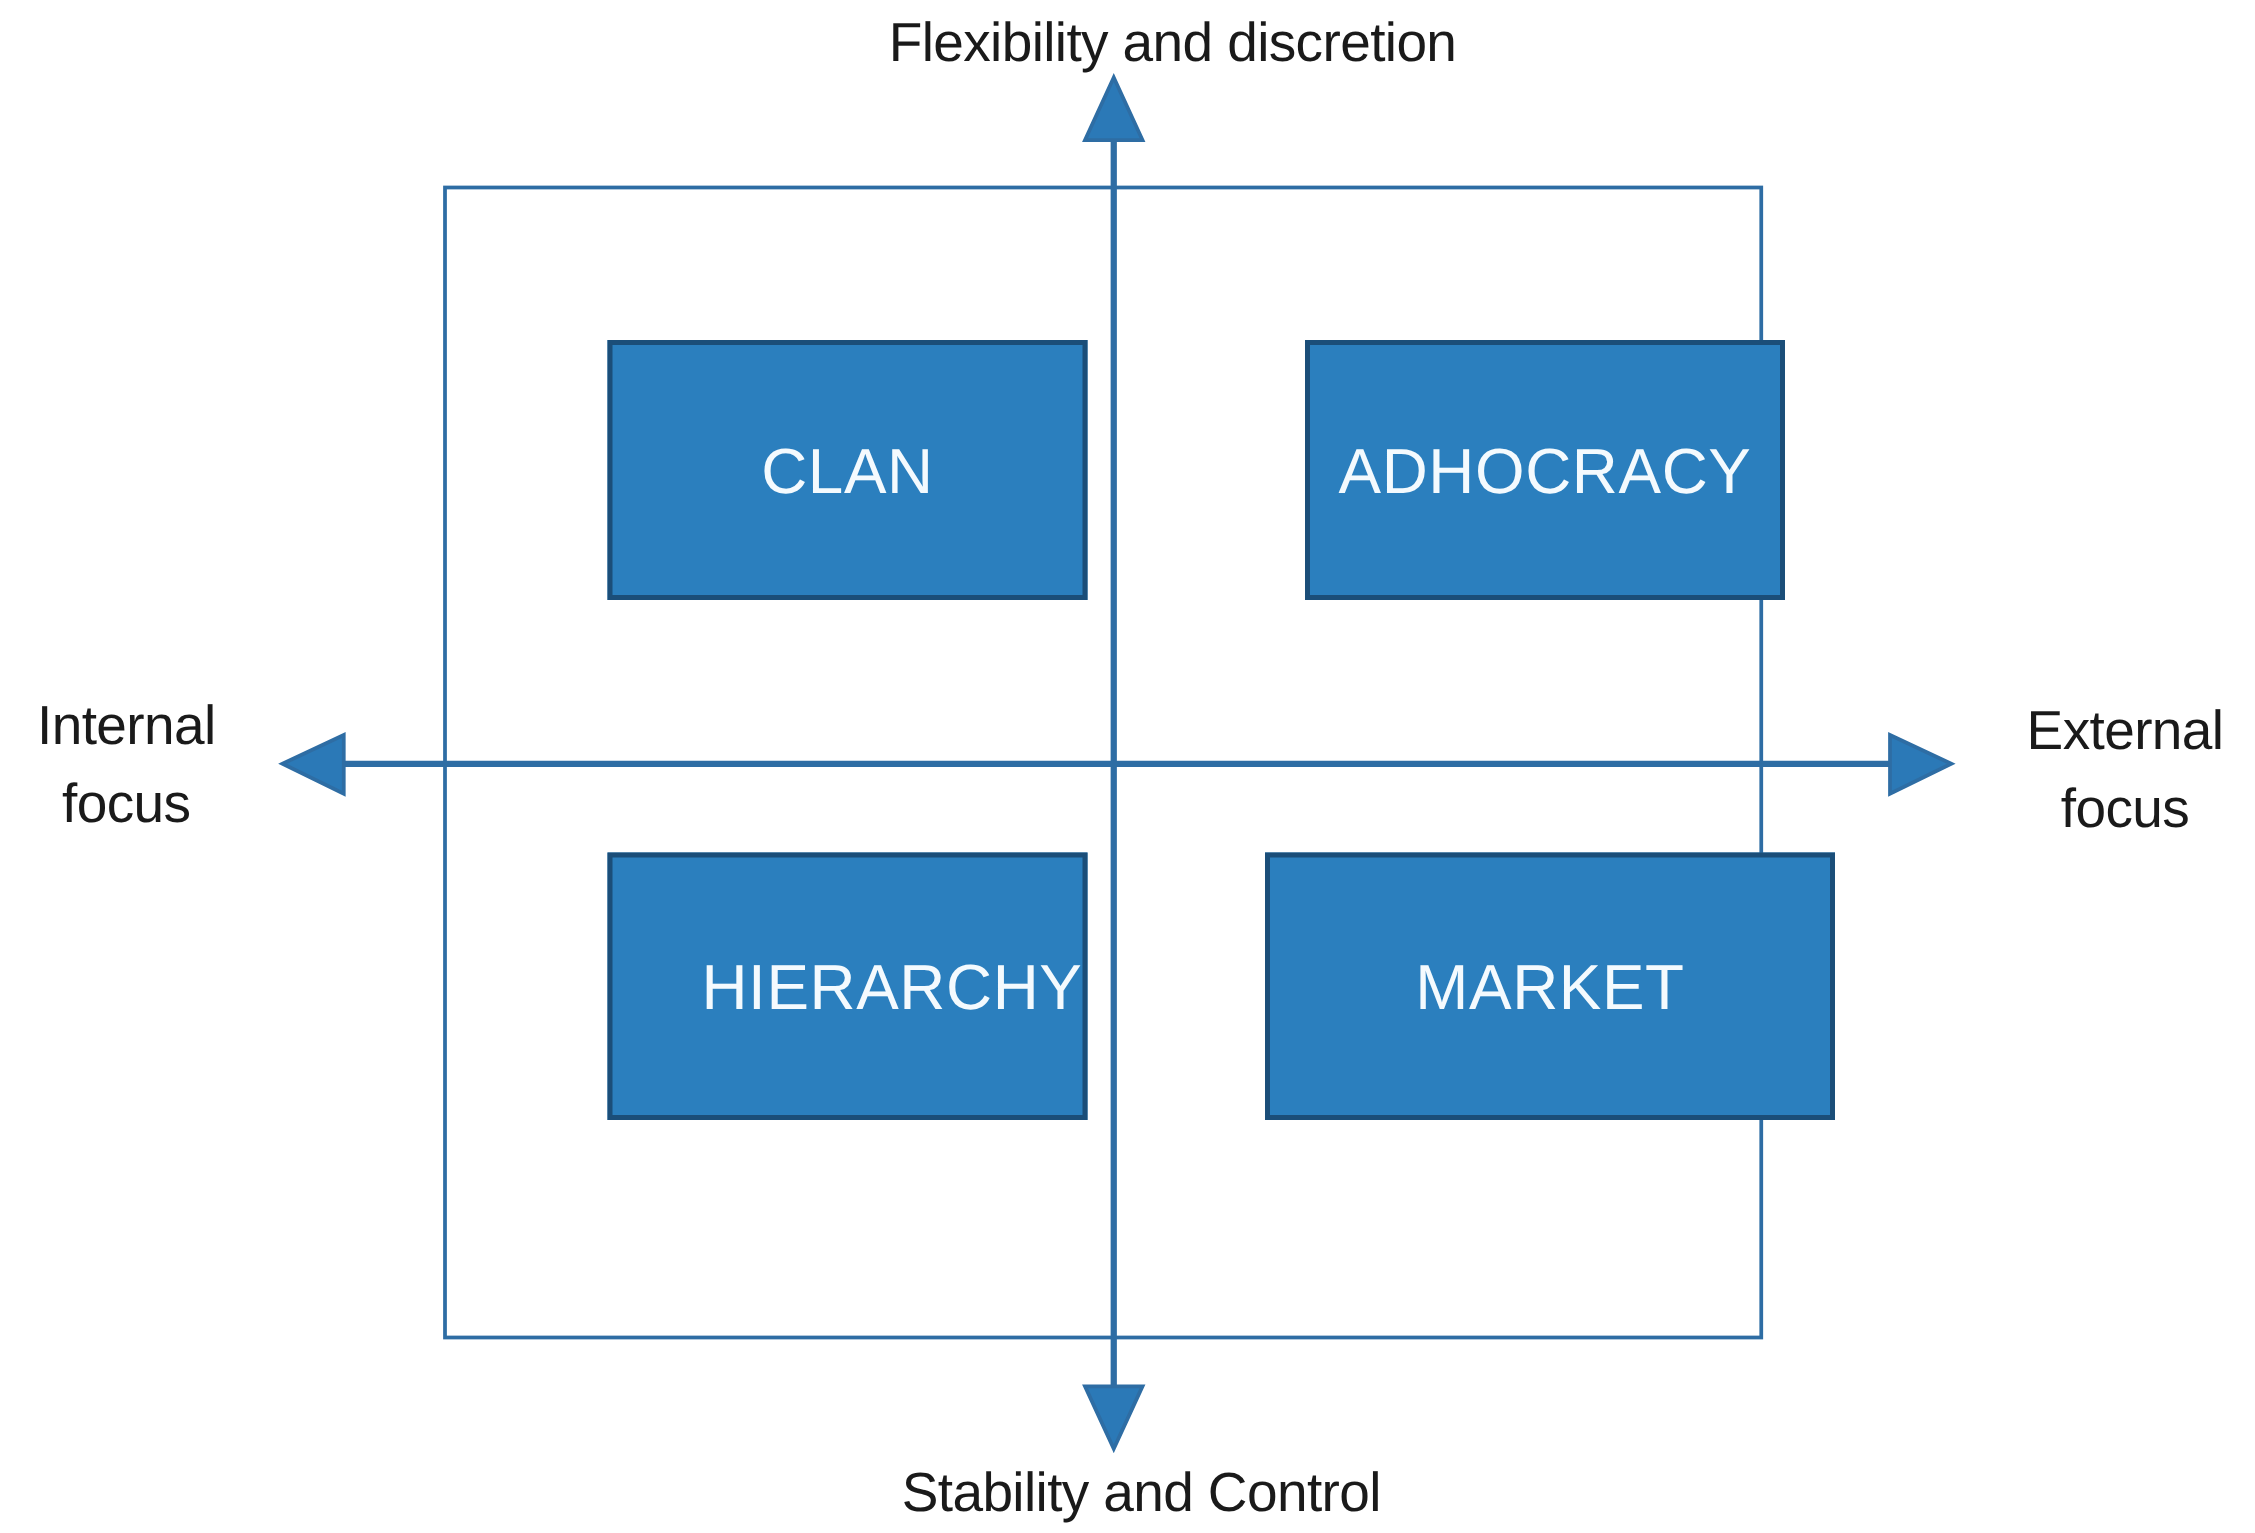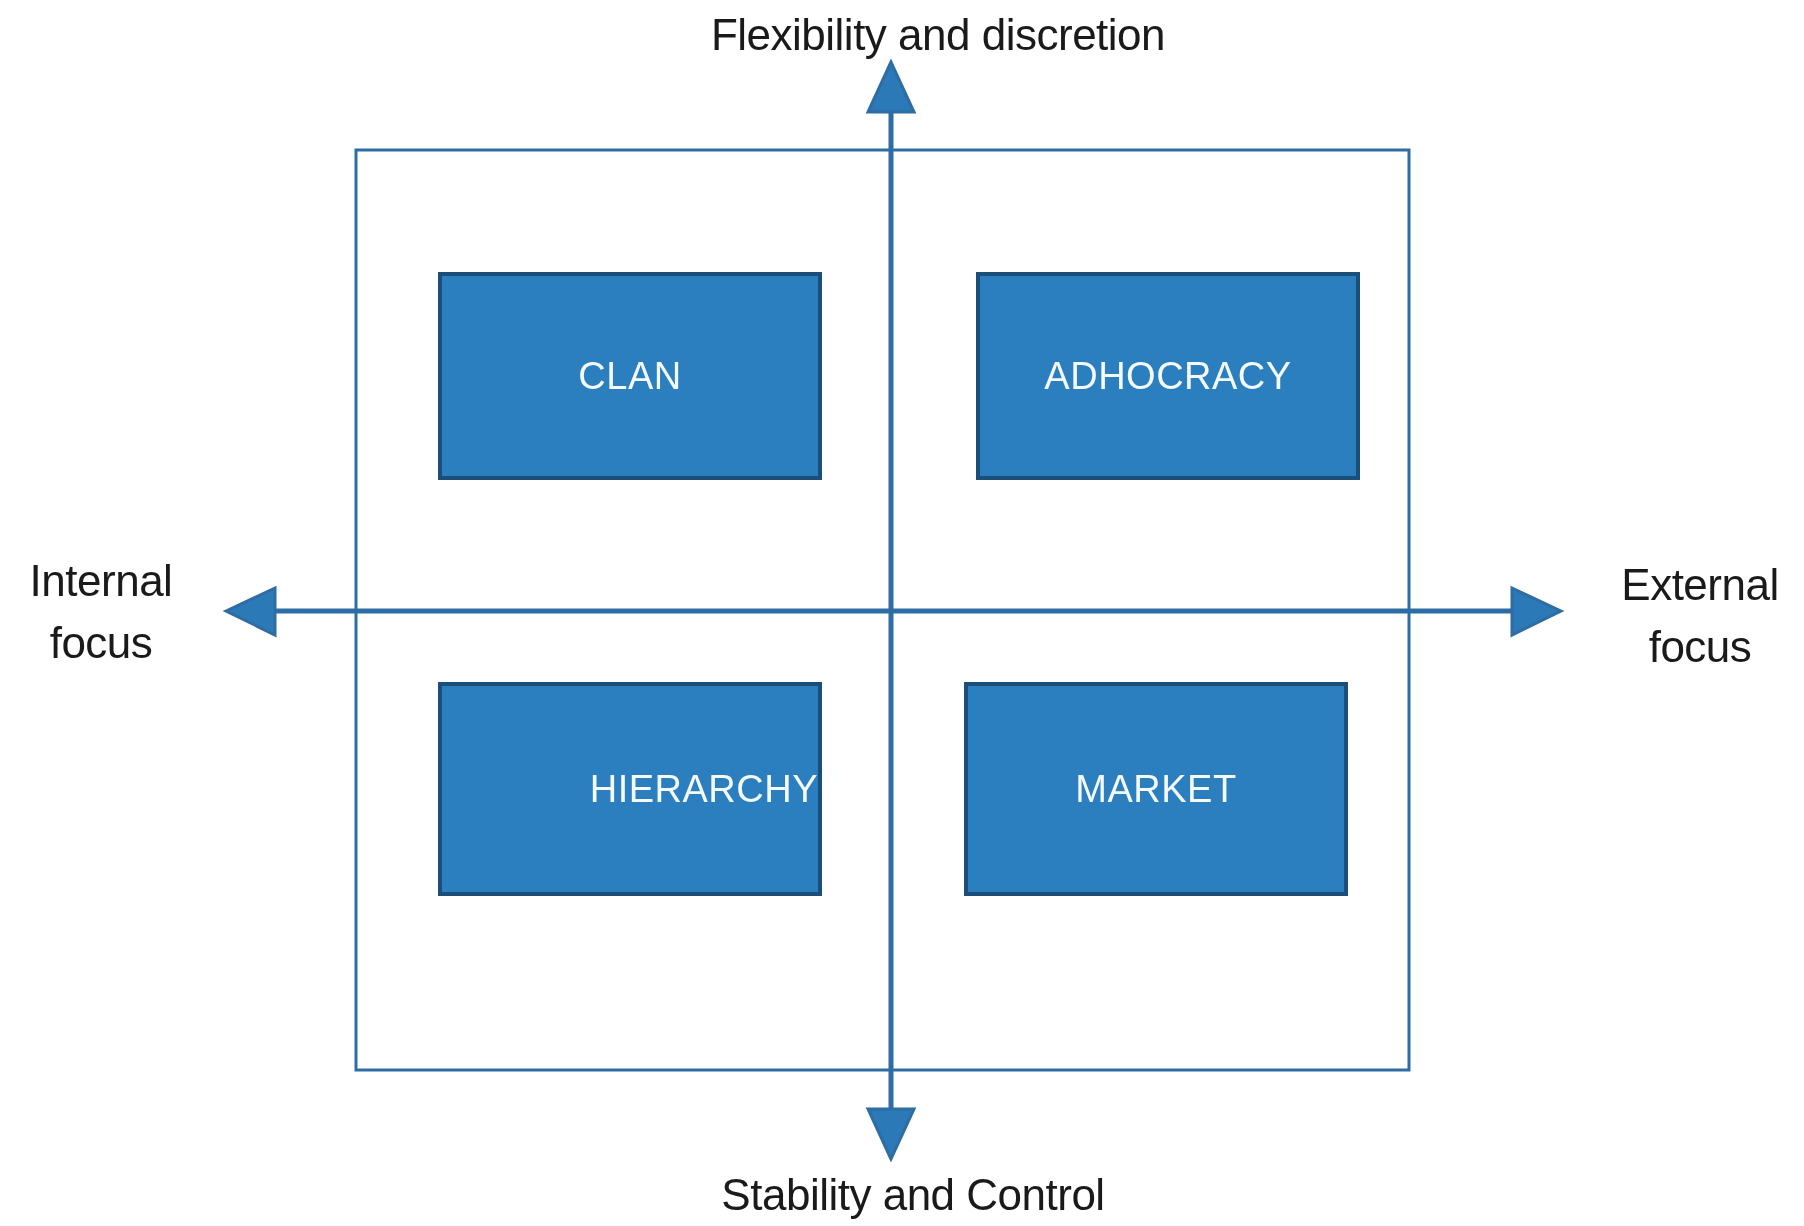--- a/index.html
+++ b/index.html
@@ -28,28 +28,29 @@
     display: block;
   }
   .qbox {
     position: absolute;
     display: flex;
     align-items: center;
     justify-content: center;
     background: var(--box-fill);
     border: 4px solid var(--box-border);
     color: var(--box-text);
-    font-size: 38px;
+    font-size: 51px;
     letter-spacing: 0.5px;
     text-align: center;
+    margin-left: 48px;
   }
   .qbox-clan      { left: 438px; top: 272px; width: 384px; height: 208px; }
-  .qbox-adhocracy { left: 976px; top: 272px; width: 384px; height: 208px; }
+  .qbox-adhocracy { left: 996px; top: 272px; width: 384px; height: 208px; }
   .qbox-hierarchy { left: 438px; top: 682px; width: 384px; height: 214px; justify-content: flex-end; }
-  .qbox-market    { left: 964px; top: 682px; width: 384px; height: 214px; text-align: right; }
+  .qbox-market    { left: 964px; top: 682px; width: 456px; height: 214px; text-align: right; }
   .axis-label {
     position: absolute;
     color: var(--label-text);
     font-size: 44px;
     letter-spacing: -0.5px;
     text-align: center;
     white-space: pre-line;
     line-height: 1.4;
   }
   .axis-label-top    { left: 895px;  top: 4px;    transform: translateX(-50%); white-space: nowrap; margin-left: 43px; }

